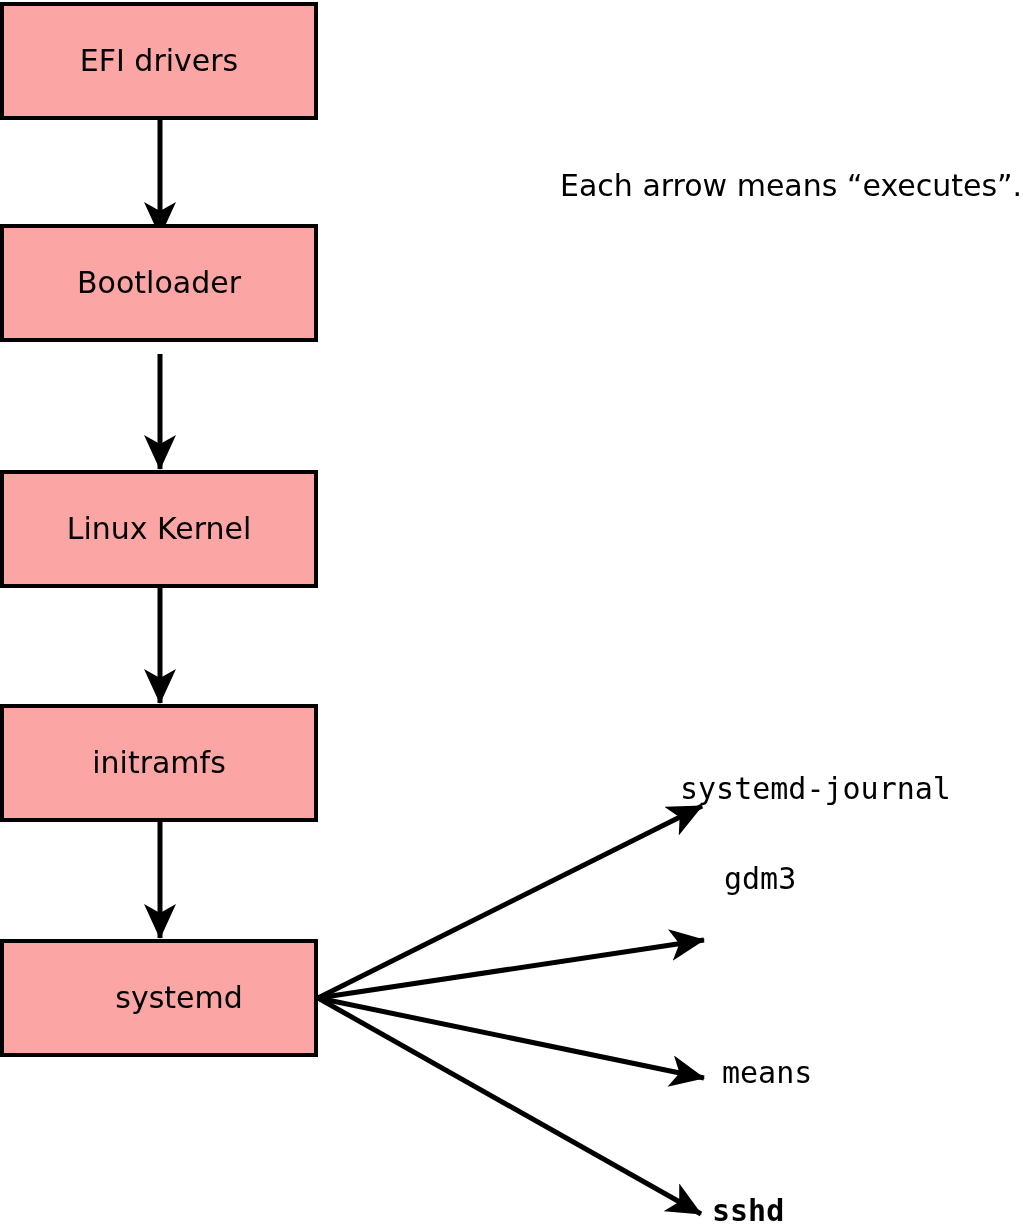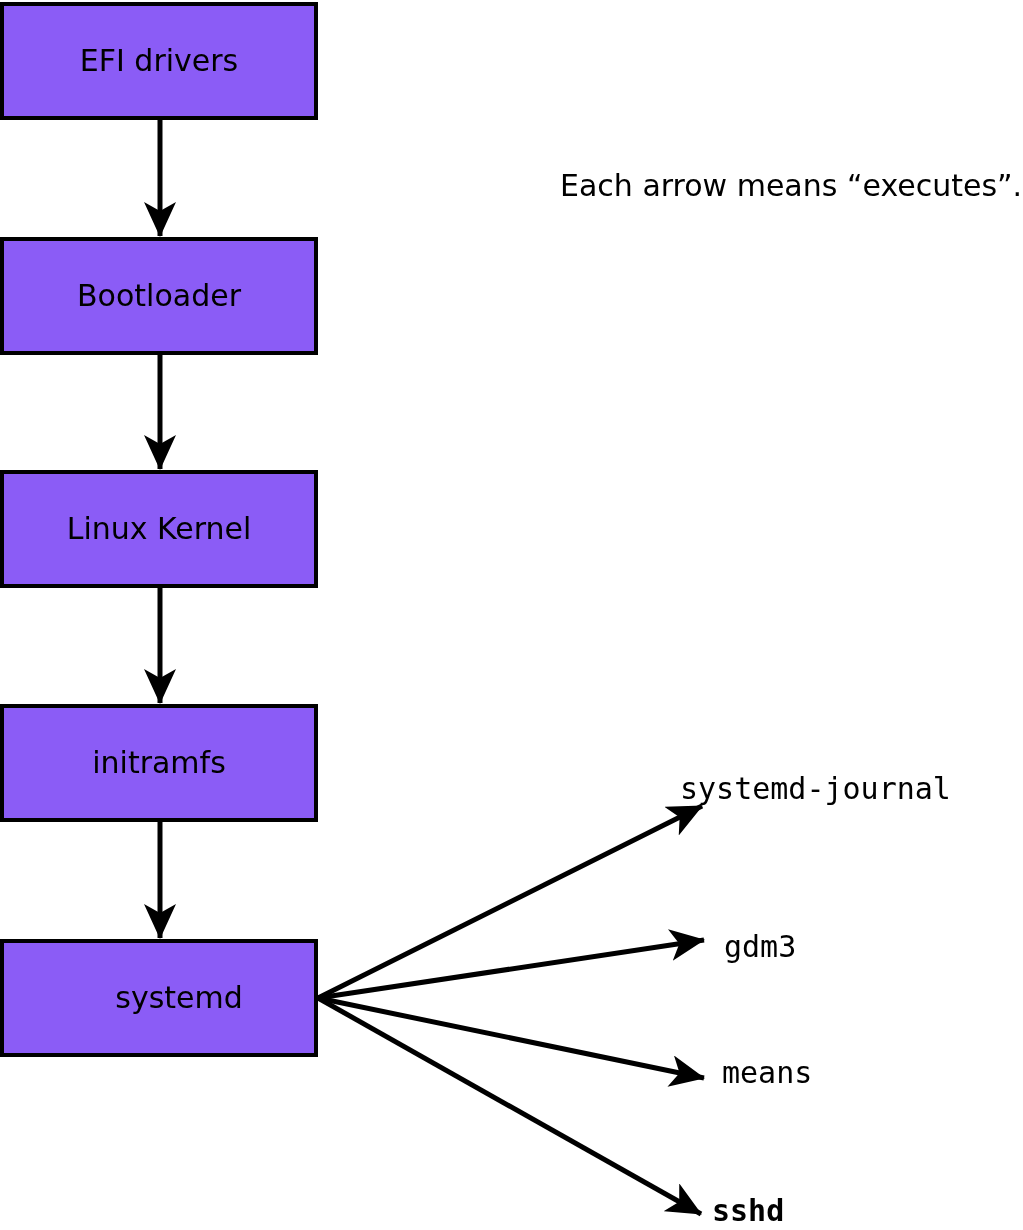--- a/index.html
+++ b/index.html
@@ -23,21 +23,21 @@
     width: 1023px;
     height: 1230px;
   }
   .node {
     position: absolute;
     left: 0;
     width: 318px;
     height: 118px;
     box-sizing: border-box;
     border: 4px solid #000000;
-    background: #8b5cf6;
+    background: #fca5a5;
     display: flex;
     align-items: center;
     justify-content: center;
   }
   .node-label {
     font-size: 30px;
     line-height: 1;
     color: #000000;
     white-space: nowrap;
   }
@@ -79,39 +79,39 @@
     <line x1="318" y1="998" x2="702" y2="806" stroke="#000000" stroke-width="5" marker-end="url(#arrowhead)"></line>
     <line x1="318" y1="998" x2="704" y2="940" stroke="#000000" stroke-width="5" marker-end="url(#arrowhead)"></line>
     <line x1="318" y1="998" x2="704" y2="1078" stroke="#000000" stroke-width="5" marker-end="url(#arrowhead)"></line>
     <line x1="318" y1="998" x2="701" y2="1214" stroke="#000000" stroke-width="5" marker-end="url(#arrowhead)"></line>
   </svg>
 
   <div class="node" style="top: 2px;">
     <span class="node-label">EFI drivers</span>
   </div>
 
-  <div class="node" style="top: 237px;">
+  <div class="node" style="top: 224px;">
     <span class="node-label">Bootloader</span>
   </div>
 
   <div class="node" style="top: 704px;">
     <span class="node-label">initramfs</span>
   </div>
 
   <div class="node" style="top: 470px;">
     <span class="node-label">Linux Kernel</span>
   </div>
 
   <div class="node" style="top: 939px; padding-left: 40px;">
     <span class="node-label">systemd</span>
   </div>
 
   <div class="leaf-label" style="left: 680px; top: 774px;">systemd-journal</div>
 
-  <div class="leaf-label" style="left: 724px; top: 932px;">gdm3</div>
+  <div class="leaf-label" style="left: 724px; top: 864px;">gdm3</div>
 
   <div class="leaf-label" style="left: 722px; top: 1058px;">means</div>
 
   <div class="leaf-label" style="left: 712px; top: 1196px; font-weight: bold;">sshd</div>
 
   <div class="note">Each arrow means “executes”.</div>
 
 </div>
 
 </body></html>

